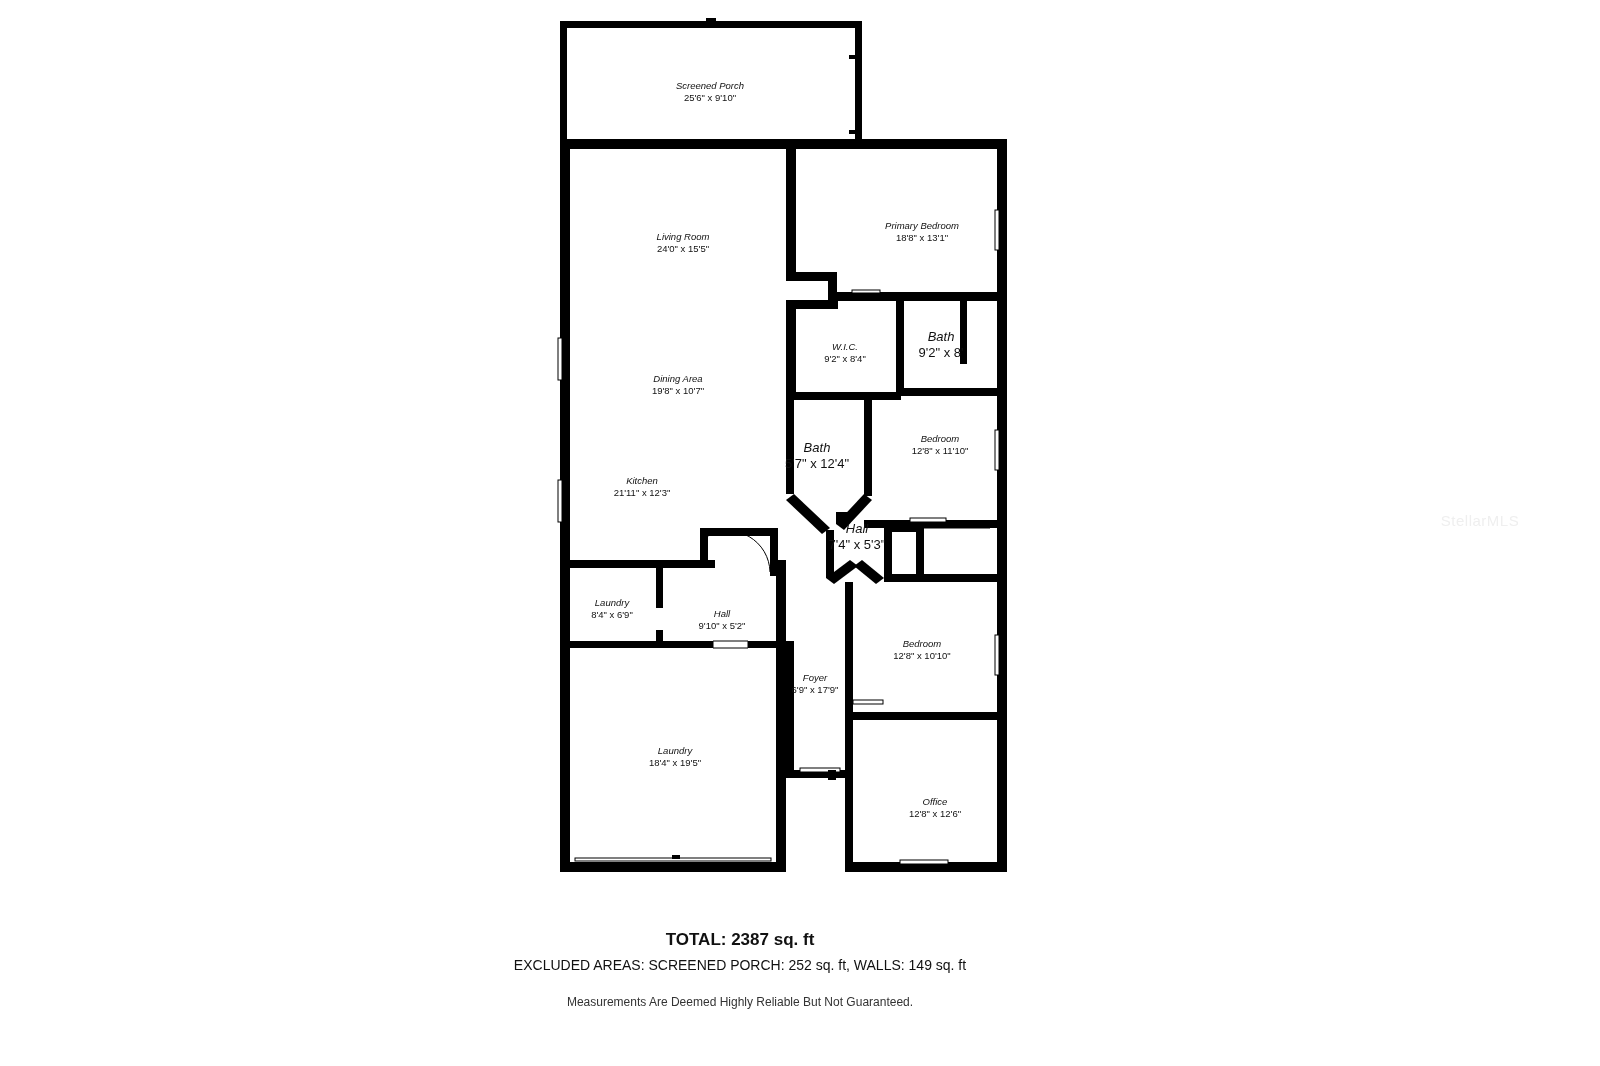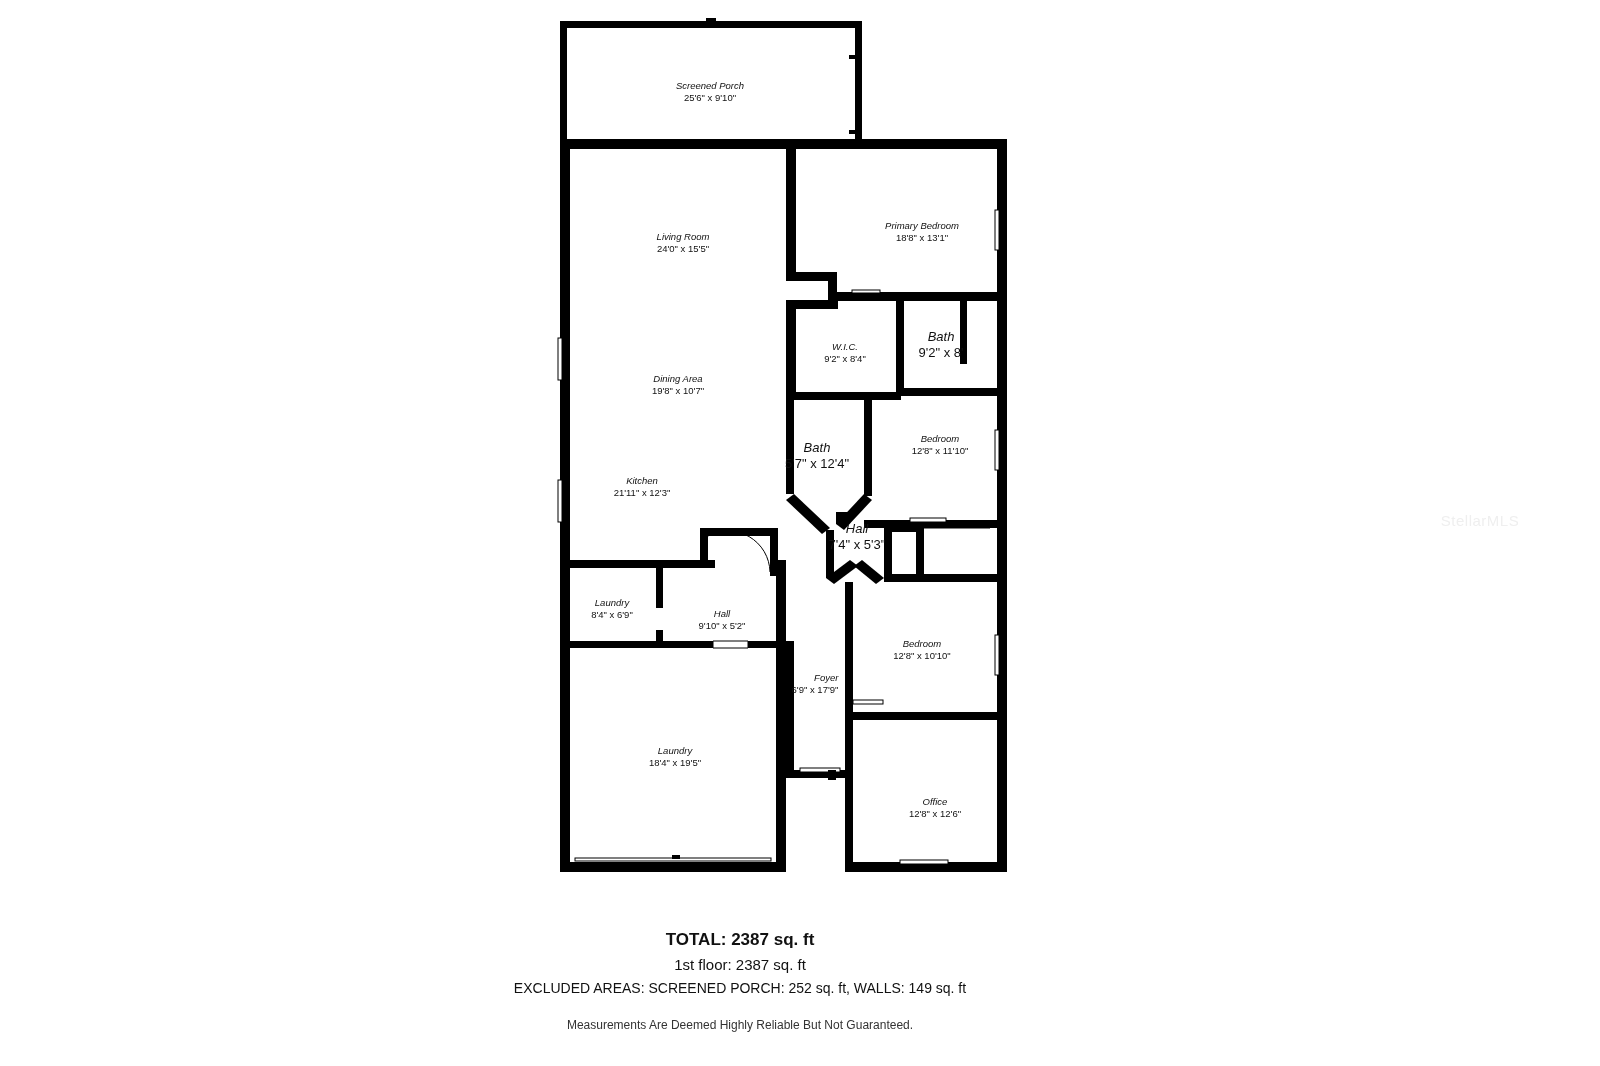--- a/index.html
+++ b/index.html
@@ -254,34 +254,33 @@
       <span class="dims">8'4" x 6'9"</span>
     </div>
     <div class="room-label" style="left: 722px; top: 620px;">
       <span class="name">Hall</span>
       <span class="dims">9'10" x 5'2"</span>
     </div>
     <div class="room-label" style="left: 922px; top: 650px;">
       <span class="name">Bedroom</span>
       <span class="dims">12'8" x 10'10"</span>
     </div>
-    <div class="room-label" style="left: 815px; top: 684px; text-align: right;">
+    <div class="room-label" style="left: 815px; top: 684px;">
       <span class="name">Foyer</span>
       <span class="dims">6'9" x 17'9"</span>
     </div>
     <div class="room-label" style="left: 675px; top: 757px;">
       <span class="name">Laundry</span>
       <span class="dims">18'4" x 19'5"</span>
     </div>
     <div class="room-label" style="left: 935px; top: 775px; margin-top: 33px;">
       <span class="name">Office</span>
       <span class="dims">12'8" x 12'6"</span>
     </div>
   </div>
 
 <div class="watermark">StellarMLS</div>
 
 <div class="summary">
   <div class="total">TOTAL: 2387 sq. ft</div>
-  <div class="floor">1st floor: 2387 sq. ft</div>
   <div class="excluded">EXCLUDED AREAS: SCREENED PORCH: 252 sq. ft, WALLS: 149 sq. ft</div>
   <div class="disclaimer">Measurements Are Deemed Highly Reliable But Not Guaranteed.</div>
 </div>
 
 </body></html>

